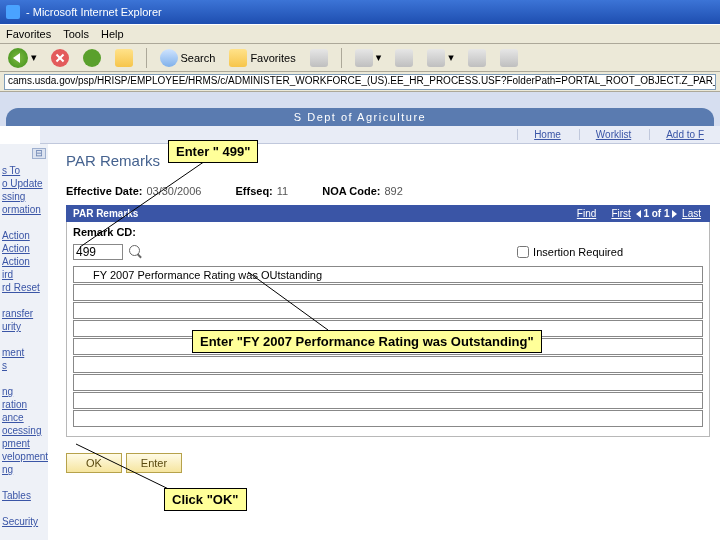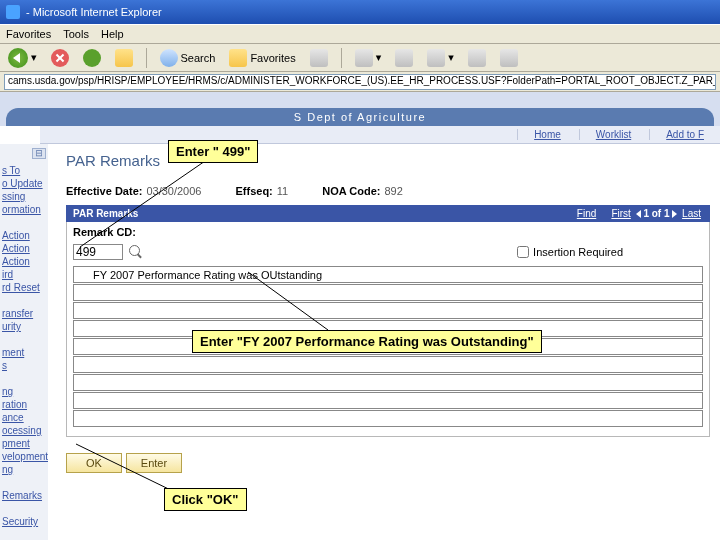--- a/index.html
+++ b/index.html
@@ -171,21 +171,21 @@
         <div class="lnk">s</div>
         <div>&nbsp;</div>
         <div class="lnk">ng</div>
         <div class="lnk">ration</div>
         <div class="lnk">ance</div>
         <div class="lnk">ocessing</div>
         <div class="lnk">pment</div>
         <div class="lnk">velopment</div>
         <div class="lnk">ng</div>
         <div>&nbsp;</div>
-        <div class="lnk">Remarks</div>
+        <div class="lnk">Tables</div>
         <div>&nbsp;</div>
         <div class="lnk">Security</div>
         <div>&nbsp;</div>
         <div>&nbsp;</div>
         <div class="lnk">yard</div>
       </div>
   </div>
 
   <div class="content">
     <div class="pagetitle">PAR Remarks</div>

